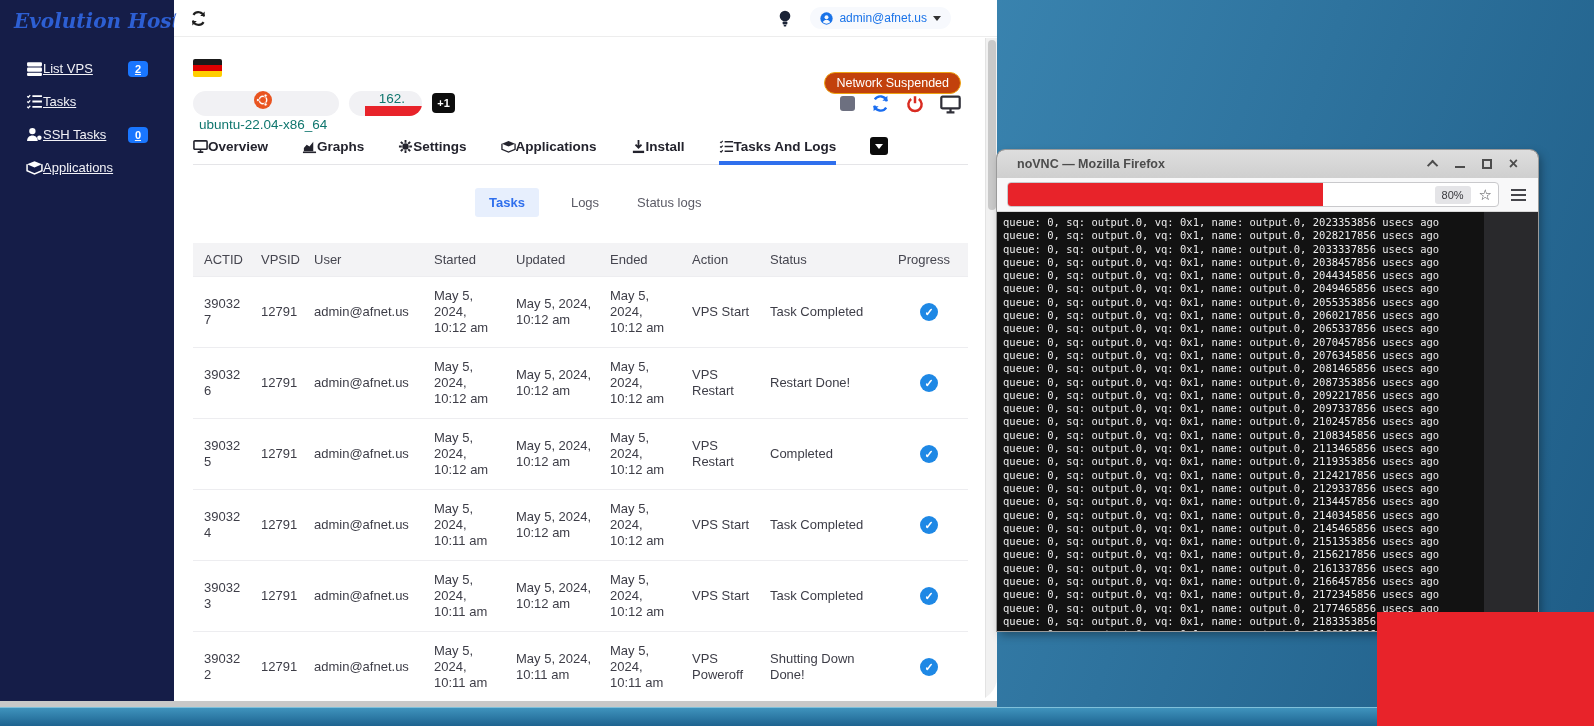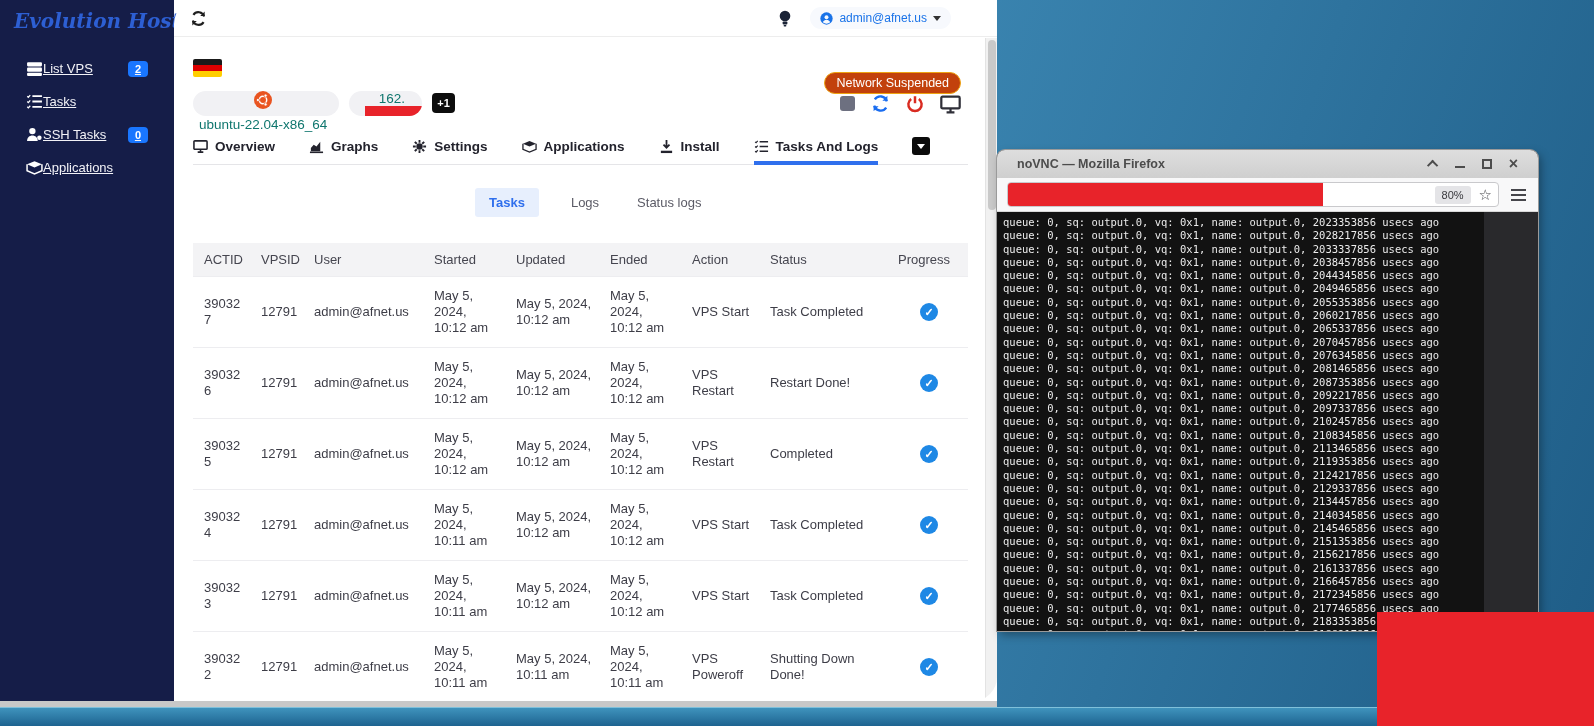--- a/index.html
+++ b/index.html
@@ -58,21 +58,21 @@
   .plus-badge { background:#0d0d0d; color:#fff; border-radius:4px; font-size:11px;
     font-weight:bold; padding:4px 5px; }
   .vm-actions { position:absolute; right:36px; top:4px; display:flex; align-items:center; gap:16px; }
   .stop-btn { width:15px; height:15px; background:#6d7080; border-radius:3px; cursor:pointer; }
   .act-refresh { width:19px; height:19px; color:#1a6df0; cursor:pointer; }
   .act-power { width:18px; height:18px; color:#d92b21; cursor:pointer; }
   .act-console { width:21px; height:19px; color:#2f2f38; cursor:pointer; }
 
   .tabs-row { margin-top:21px; display:flex; align-items:flex-end; gap:34px;
     border-bottom:1px solid #e5e5e8; width:775px; }
-  .tab { display:flex; align-items:center; gap:7px; font-size:13.5px; font-weight:bold;
+  .tab { display:flex; align-items:center; font-size:13.5px; font-weight:bold;
     color:#23232d; padding-bottom:10px; cursor:pointer; white-space:nowrap; }
   .tab .tab-ic { width:15px; height:15px; }
   .tab.active { border-bottom:4px solid #2f6fed; margin-bottom:-1px; padding-bottom:7px; }
   .tab-dropdown { width:18px; height:18px; background:#0b0b0b; border-radius:3px;
     display:flex; align-items:center; justify-content:center; margin-bottom:9px; cursor:pointer; }
   .tab-dropdown .caret-down { border-top-color:#fff; }
 
   .subtabs { margin-top:23px; margin-left:282px; display:flex; align-items:center; gap:26px;
     font-size:13px; color:#5b5b66; }
   .subtab { padding:7px 6px; cursor:pointer; }

